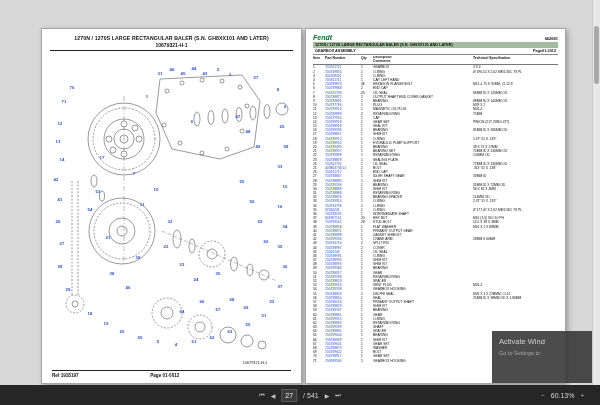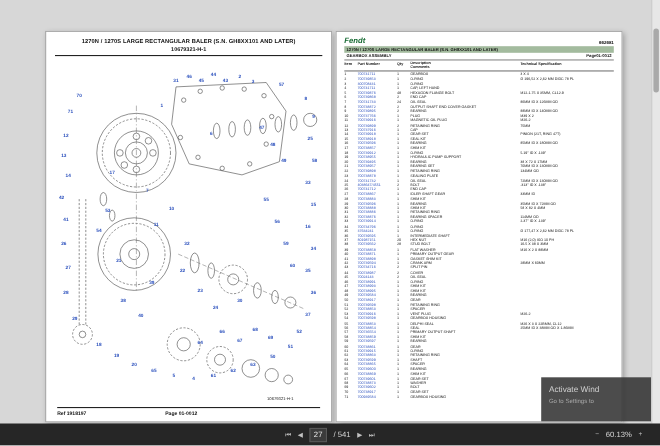--- a/index.html
+++ b/index.html
@@ -35,21 +35,21 @@
   .tbl-head{display:flex;font-size:3.4px;font-weight:bold;padding:1px 0;border-bottom:1px solid #777;}
   .tbl-head .stack span{display:block;line-height:1.1;}
   .trow{display:flex;height:4.2px;line-height:4.2px;font-size:3.3px;white-space:nowrap;overflow:hidden;}
   .c-item{width:12px;flex:none;overflow:hidden;}
   .c-part{width:36px;flex:none;color:#2b50bd;overflow:hidden;cursor:pointer;}
   .c-qty{width:12px;flex:none;overflow:hidden;}
   .c-desc{width:100px;flex:none;overflow:hidden;}
   .c-spec{flex:1;overflow:hidden;}
 
   
-  .watermark{position:absolute;right:8px;bottom:22px;width:100px;height:40px;box-sizing:border-box;
+  .watermark{position:absolute;right:8px;bottom:22px;width:100px;height:52px;box-sizing:border-box;
     background:rgba(56,56,56,.9);padding:6px 7px;}
   .wm1{font-size:7.5px;color:#cfcfcf;}
   .wm2{font-size:5.5px;color:#a9a9a9;margin-top:4px;}
 
   
   .scrollbar{position:absolute;right:0;top:0;width:8px;height:385px;background:#e7e7e7;border-left:1px solid #c9c9c9;box-sizing:border-box;}
   .scroll-thumb{position:absolute;left:1px;top:26px;width:5px;height:58px;background:#a9a9a9;border-radius:3px;}
 
   
   .bottom-bar{position:absolute;left:0;bottom:0;width:600px;height:20px;background:#262626;color:#d6d6d6;}

